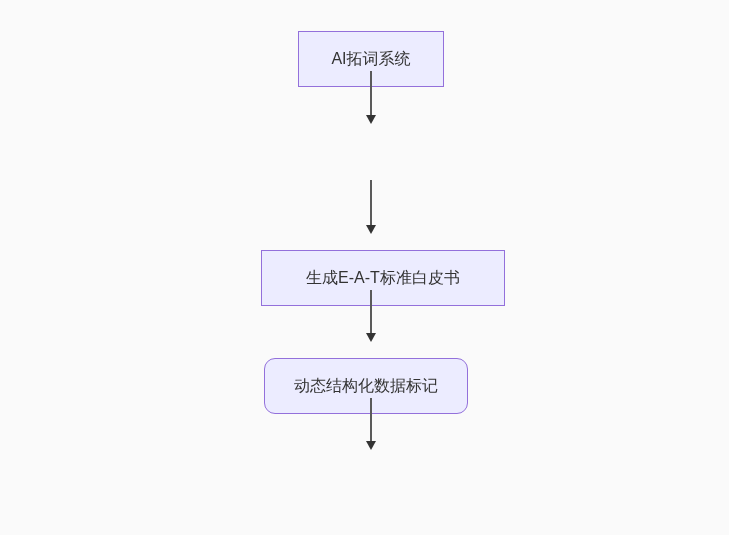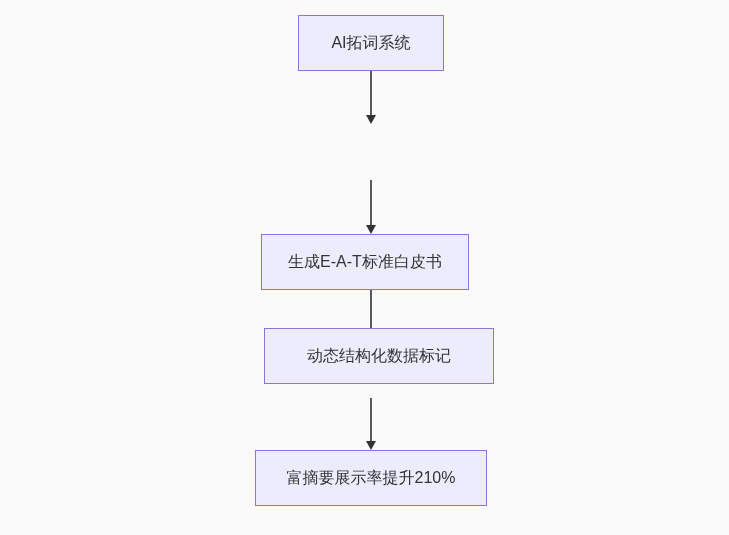--- a/index.html
+++ b/index.html
@@ -25,25 +25,26 @@
     height: 56px;
     background: #ececff;
     border: 1px solid #9370db;
     color: #333333;
     font-size: 16px;
     display: flex;
     align-items: center;
     justify-content: center;
     white-space: nowrap;
     text-align: center;
+    margin-top: 16px;
   }
   .node-1 { left: 298px; top: 15px;  width: 146px; }
   .node-2 { left: 275px; top: 124px; width: 192px; }
-  .node-3 { left: 261px; top: 234px; width: 208px; }
-  .node-4 { left: 264px; top: 328px; width: 230px; }
+  .node-3 { left: 261px; top: 234px; width: 244px; }
+  .node-4 { left: 264px; top: 342px; width: 204px; border-radius: 11px; }
   .node-5 { left: 255px; top: 450px; width: 232px; }
 
   .edge {
     position: absolute;
     left: 366px;
     width: 10px;
   }
   .edge-1 { top: 71px;  height: 53px; }
   .edge-2 { top: 180px; height: 54px; }
   .edge-3 { top: 290px; height: 52px; }
@@ -99,17 +100,14 @@
 
   <div class="flow-node node-4">
     <span>动态结构化数据标记</span>
   </div>
 
   <div class="edge edge-4">
     <div class="line"></div>
     <div class="arrowhead"></div>
   </div>
 
-  <div class="flow-node node-5">
-    <span>富摘要展示率提升210%</span>
-  </div>
 
 </div>
 
 </body></html>

